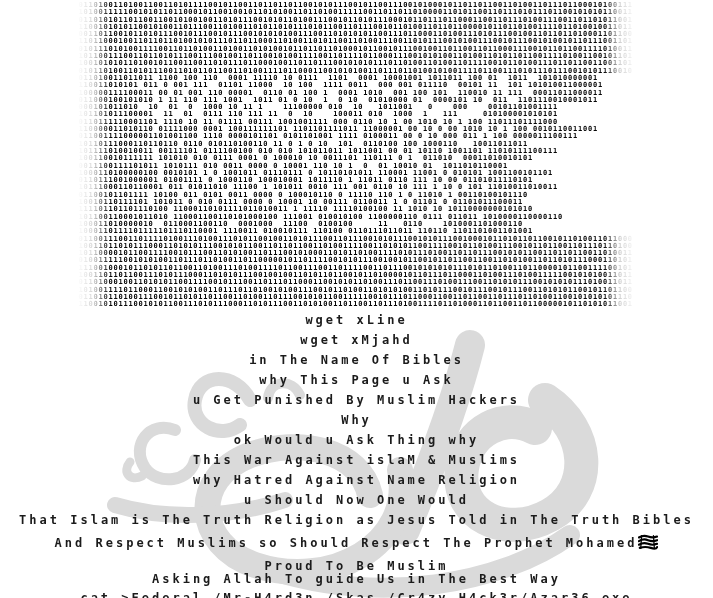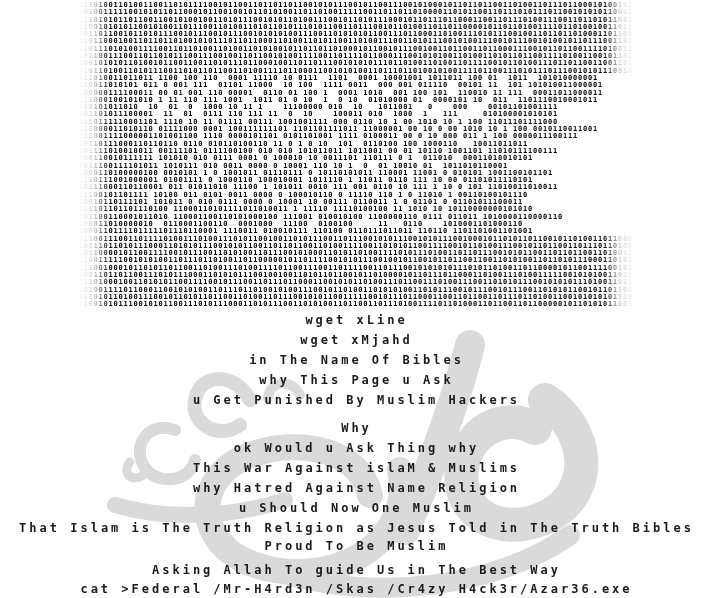--- a/index.html
+++ b/index.html
@@ -50,23 +50,23 @@
     line-height: 12px;
     margin-top: 8px;
     font-family: "DejaVu Sans Mono", monospace;
     font-size: 12px;
     font-weight: 700;
     letter-spacing: 3px;
     color: #1b1b1b;
     white-space: nowrap;
   }
   .msg.first   { margin-top: 4px; }
-  .msg.gap-big { margin-top: 16px; }
-  .msg.pre-tight { margin-top: 6px; }
-  .msg.tight   { margin-top: 12px; }
+  .msg.gap-big { margin-top: 8px; }
+  .msg.pre-tight { margin-top: 14px; }
+  .msg.tight   { margin-top: 1px; }
   .msg.command { margin-top: 7px; }
   .pbuh-icon { display: inline-block; vertical-align: -3px; margin-left: 1px; }
 </style>
 </head>
 <body>
 
 <div class="page">
 
   <svg class="watermark" viewBox="0 0 713 598" fill="none" xmlns="http://www.w3.org/2000/svg">
     <g stroke="#dadada" fill="none" stroke-linecap="round">
@@ -139,20 +139,34 @@
   <div class="messages">
     <div class="msg first">wget xLine</div>
     <div class="msg">wget xMjahd</div>
     <div class="msg">in The Name Of Bibles</div>
     <div class="msg">why This Page u Ask</div>
     <div class="msg">u Get Punished By Muslim Hackers</div>
     <div class="msg gap-big">Why</div>
     <div class="msg">ok Would u Ask Thing why</div>
     <div class="msg">This War Against islaM &amp; Muslims</div>
     <div class="msg">why Hatred Against Name Religion</div>
-    <div class="msg">u Should Now One Muslim</div>
+    <div class="msg">u Should Now One Would</div>
     <div class="msg">That Islam is The Truth Religion as Jesus Told in The Truth Bibles</div>
+    <div class="msg">
+      <span>And Respect Muslims so Should Respect The Prophet Mohamed</span><svg class="pbuh-icon" width="20" height="16" viewBox="0 0 22 16" xmlns="http://www.w3.org/2000/svg" fill="none">
+        <g stroke="#000000" stroke-width="2.4" stroke-linecap="round">
+          <path d="M1 3 Q6 0 11 2 T21 2"></path>
+          <path d="M1 7 Q6 4 11 6 T21 6"></path>
+          <path d="M1 11 Q6 8 11 10 T21 10"></path>
+          <path d="M2 14.5 Q8 12.5 14 14.5 T21 13.5"></path>
+        </g>
+        <g stroke="#000000" stroke-width="1.4" stroke-linecap="round">
+          <path d="M4 1 L3 15"></path>
+          <path d="M17 1 L18 15"></path>
+        </g>
+      </svg>
+    </div>
     <div class="msg pre-tight">Proud To Be Muslim</div>
     <div class="msg tight">Asking Allah To guide Us in The Best Way</div>
     <div class="msg command">cat &gt;Federal /Mr-H4rd3n /Skas /Cr4zy H4ck3r/Azar36.exe</div>
   </div>
 
 </div>
 
 </body></html>

